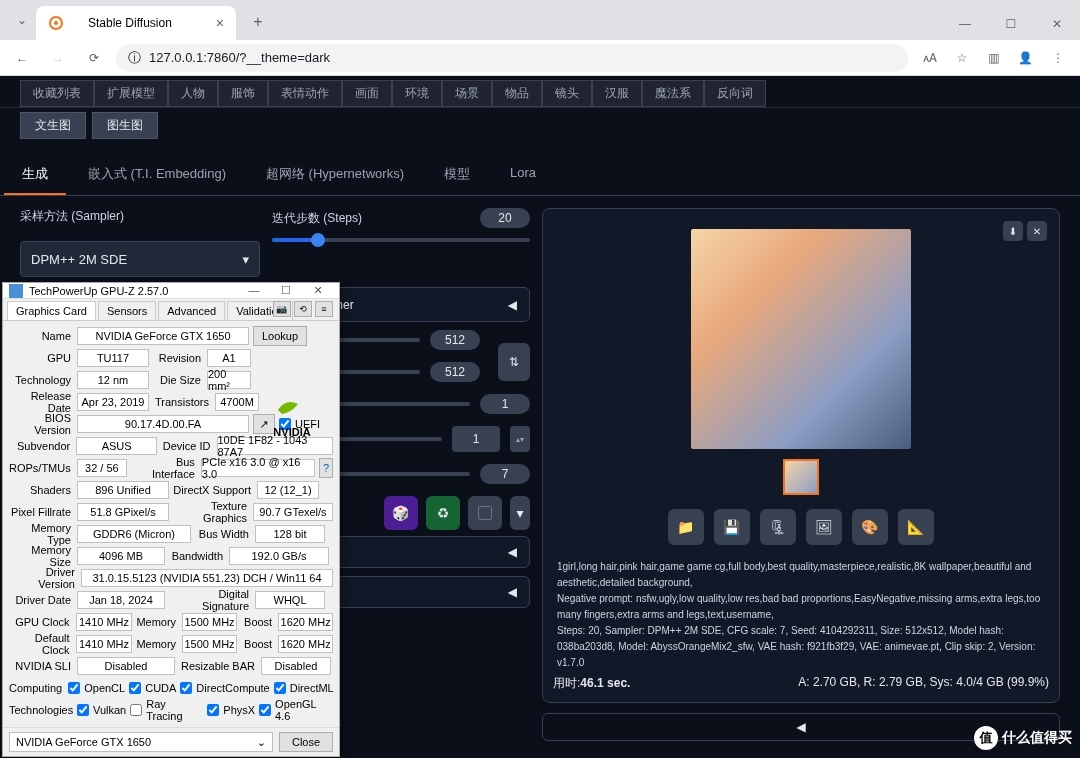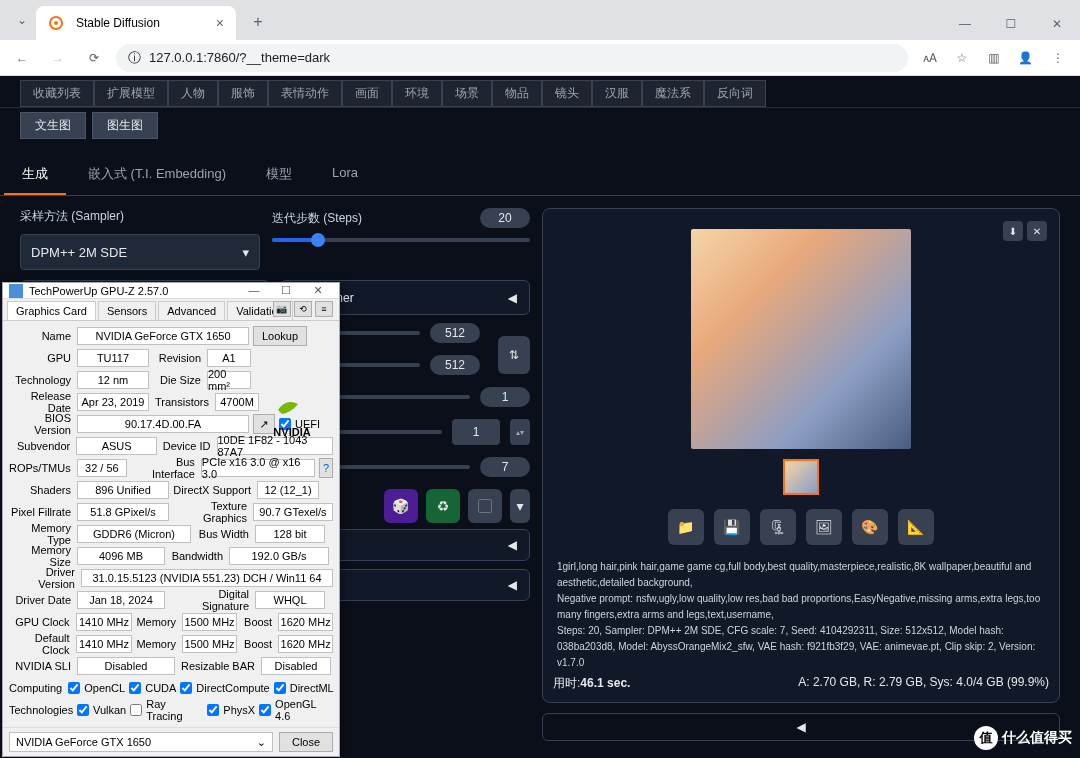--- a/index.html
+++ b/index.html
@@ -1,21 +1,21 @@
 <!DOCTYPE html>
 <html><head>
 <meta charset="utf-8">
 <style>
 * { box-sizing: border-box; margin: 0; padding: 0; font-family: -apple-system, "Segoe UI", Arial, sans-serif; }
 body { width: 1080px; height: 758px; background: #fff; overflow: hidden; position: relative; font-size: 12px; }
 
 
 .browser-top { height: 40px; background: #dfe1e5; display: flex; align-items: flex-end; padding-left: 8px; }
 .tab-arrow { width: 28px; height: 28px; display: flex; align-items: center; justify-content: center; color: #5f6368; margin-bottom: 6px; }
-.browser-tab { height: 34px; background: #fff; border-radius: 8px 8px 0 0; display: flex; align-items: center; padding: 0 12px; gap: 12px; min-width: 200px; margin-bottom: 0; }
+.browser-tab { height: 34px; background: #fff; border-radius: 8px 8px 0 0; display: flex; align-items: center; padding: 0 12px; gap: 24px; min-width: 200px; margin-bottom: 0; }
 .tab-icon { width: 16px; height: 16px; }
 .tab-close { color: #5f6368; cursor: pointer; margin-left: auto; font-size: 14px; }
 .new-tab { width: 28px; height: 28px; display: flex; align-items: center; justify-content: center; color: #5f6368; margin: 0 0 4px 8px; cursor: pointer; font-size: 16px; }
 .win-controls { margin-left: auto; display: flex; }
 .win-btn { width: 46px; height: 32px; display: flex; align-items: center; justify-content: center; color: #5f6368; }
 .addr-bar { height: 36px; background: #fff; display: flex; align-items: center; padding: 0 8px; gap: 8px; border-bottom: 1px solid #dadce0; }
 .addr-btn { width: 28px; height: 28px; display: flex; align-items: center; justify-content: center; color: #5f6368; border-radius: 50%; }
 .addr-input { flex: 1; height: 28px; background: #f1f3f4; border-radius: 14px; display: flex; align-items: center; padding: 0 12px; gap: 8px; color: #202124; font-size: 13px; }
 .addr-icons { display: flex; gap: 4px; margin-left: auto; }
 
@@ -28,21 +28,21 @@
 .sub-nav-btn { padding: 4px 14px; background: #374151; border: 1px solid #4b5563; color: #e5e7eb; font-size: 12px; }
 .tabs { display: flex; padding: 8px 4px 0; gap: 4px; border-bottom: 1px solid #374151; }
 .tab-btn { padding: 10px 18px; color: #9ca3af; font-size: 13px; cursor: pointer; }
 .tab-btn.active { color: #fff; border-bottom: 2px solid #f97316; }
 .main-row { display: flex; padding: 12px 20px; gap: 12px; }
 .left-col { flex: 0 0 510px; }
 .right-col { flex: 1; }
 
 .param-row { display: flex; gap: 12px; margin-bottom: 10px; }
 .param-group { flex: 1; }
-.param-label { color: #cbd5e1; font-size: 12px; margin-bottom: 9px; }
+.param-label { color: #cbd5e1; font-size: 12px; margin-bottom: 16px; }
 .dropdown { background: #1f2937; border: 1px solid #374151; border-radius: 4px; padding: 8px 10px; display: flex; justify-content: space-between; align-items: center; color: #e5e7eb; height: 36px; font-size: 13px; }
 .slider { flex: 1; height: 4px; background: #374151; border-radius: 2px; position: relative; }
 .slider-fill { position: absolute; height: 100%; background: #2563eb; border-radius: 2px; }
 .slider-thumb { position: absolute; width: 14px; height: 14px; background: #3b82f6; border-radius: 50%; top: -5px; transform: translateX(-50%); }
 .num-pill { background: #374151; border-radius: 12px; padding: 3px 14px; font-size: 12px; min-width: 50px; text-align: center; }
 .collapse-row { background: #111827; border: 1px solid #374151; border-radius: 6px; padding: 8px 12px; display: flex; align-items: center; justify-content: space-between; margin-bottom: 8px; font-size: 12px; }
 .collapse-left { display: flex; align-items: center; gap: 8px; }
 .chk { width: 14px; height: 14px; border: 1px solid #6b7280; border-radius: 2px; }
 .arrow-l { color: #e5e7eb; }
 .slider-only-row { display: flex; align-items: center; gap: 10px; margin-bottom: 12px; justify-content: flex-end; }
@@ -146,20 +146,21 @@
     <div class="top-nav-item">魔法系</div>
     <div class="top-nav-item">反向词</div>
   </div>
   <div class="sub-nav">
     <div class="sub-nav-btn">文生图</div>
     <div class="sub-nav-btn">图生图</div>
   </div>
   <div class="tabs">
     <div class="tab-btn active">生成</div>
     <div class="tab-btn">嵌入式 (T.I. Embedding)</div>
+    <div class="tab-btn">超网络 (Hypernetworks)</div>
     <div class="tab-btn">模型</div>
     <div class="tab-btn">Lora</div>
   </div>
 
   <div class="main-row">
     <div class="left-col">
       <div class="param-row">
         <div class="param-group" style="flex:0 0 240px">
           <div class="param-label">采样方法 (Sampler)</div>
           <div class="dropdown">

